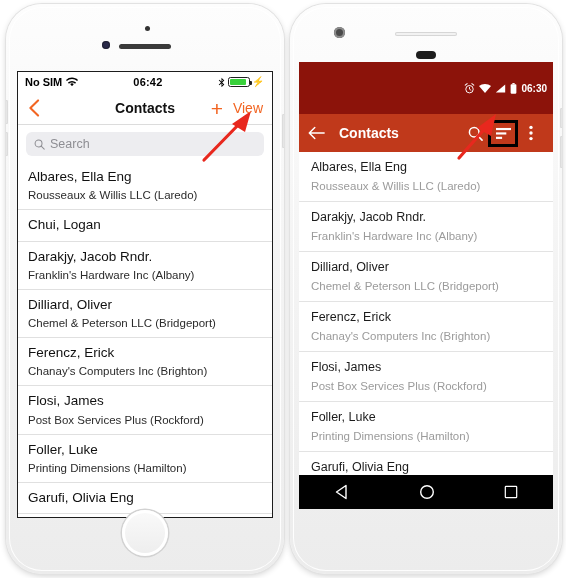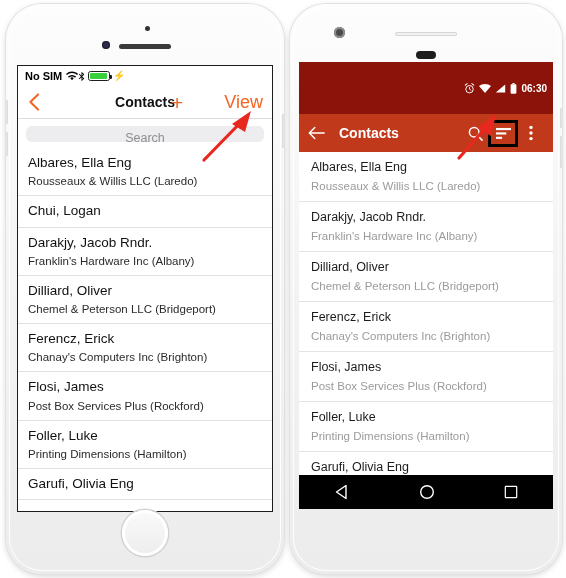--- a/index.html
+++ b/index.html
@@ -59,21 +59,21 @@
     background:#2b2b4a;
     box-shadow: inset 0 0 2px #000;
   }
   #iphone .sensor {
     position:absolute; left:139px; top:22px;
     width: 5px; height: 5px; border-radius:50%;
     background:#333;
   }
   #iphone .screen {
     position:absolute;
-    left: 12px; top: 62px;
+    left: 12px; top: 68px;
     width: 254px; height: 445px;
     background:#ffffff;
     box-shadow: 0 0 0 1px #1c1c1c;
     overflow:hidden;
   }
   #iphone .home-btn {
     position:absolute; left:50%; bottom: 18px;
     transform: translateX(-50%);
     width: 46px; height: 46px; border-radius:50%;
     background: linear-gradient(180deg,#fafafa,#ededed);
@@ -117,27 +117,27 @@
     position:relative;
   }
   .ios-back { width:14px; height:18px; flex:0 0 auto; cursor:pointer; }
   .ios-title {
     position:absolute; left:0; right:0; text-align:center;
     font-size: 14px; font-weight: bold; color:#111;
     pointer-events:none;
   }
   .ios-actions { margin-left:auto; display:flex; align-items:center; gap:10px; z-index:2;}
   .ios-plus { font-size:21px; line-height:1; color:#F26522; font-weight:300; cursor:pointer;}
-  .ios-view { font-size:18px; color:#F26522; cursor:pointer;margin-left:31px; }
+  .ios-view { font-size:14px; color:#F26522; cursor:pointer; }
 
   
   .ios-searchwrap { padding: 7px 8px 6px; background:#fff; }
   .ios-search {
-    height: 16px; border-radius: 6px; background:#ededf0;
-    display:flex; align-items:center; gap:5px; padding: 0 8px; flex-direction: column;
+    height: 24px; border-radius: 6px; background:#ededf0;
+    display:flex; align-items:center; gap:5px; padding: 0 8px;
   }
   .ios-search .mag { width:11px; height:11px; display:block; }
   .ios-search span { font-size:12.5px; color:#8e8e93; }
 
   
   .ios-list { background:#fff; }
   .ios-row {
     padding: 6px 0 6px 10px;
     margin-left: 0;
     border-bottom: 1px solid #e0e0e0;
@@ -243,20 +243,21 @@
 
       <div class="ios-status">
         <div class="left">
           <span>No SIM</span>
           <svg class="wifi-ios" viewBox="0 0 16 13">
             <path d="M8 12.2 5.6 9.3a3.7 3.7 0 0 1 4.8 0L8 12.2z" fill="#000"></path>
             <path d="M8 7.1c-1.6 0-3 .6-4.1 1.6l-1.3-1.5A8 8 0 0 1 8 5.1a8 8 0 0 1 5.4 2.1l-1.3 1.5A6 6 0 0 0 8 7.1z" fill="#000"></path>
             <path d="M8 2.6c-2.6 0-5 1-6.8 2.6L0 3.7A11.9 11.9 0 0 1 8 .6c3.1 0 5.9 1.2 8 3.1l-1.2 1.5A10 10 0 0 0 8 2.6z" fill="#000"></path>
           </svg>
         </div>
+        <div class="center">06:42</div>
         <div class="right">
           <svg class="bt-ios" viewBox="0 0 10 16">
             <path d="M4.2 8 1 11.2l.9.9L5 9l0 6 4.1-4.1L6 8l3.1-2.9L5 1v6L1.9 3.9 1 4.8 4.2 8zm1.9-4.1L7.3 5 6.1 6.2V3.9zm0 8.2V9.8L7.3 11l-1.2 1.1z" fill="#000"></path>
           </svg>
           <span class="batt">
               <i></i>
             </span>
           <span class="bolt">⚡</span>
         </div>
       </div>

